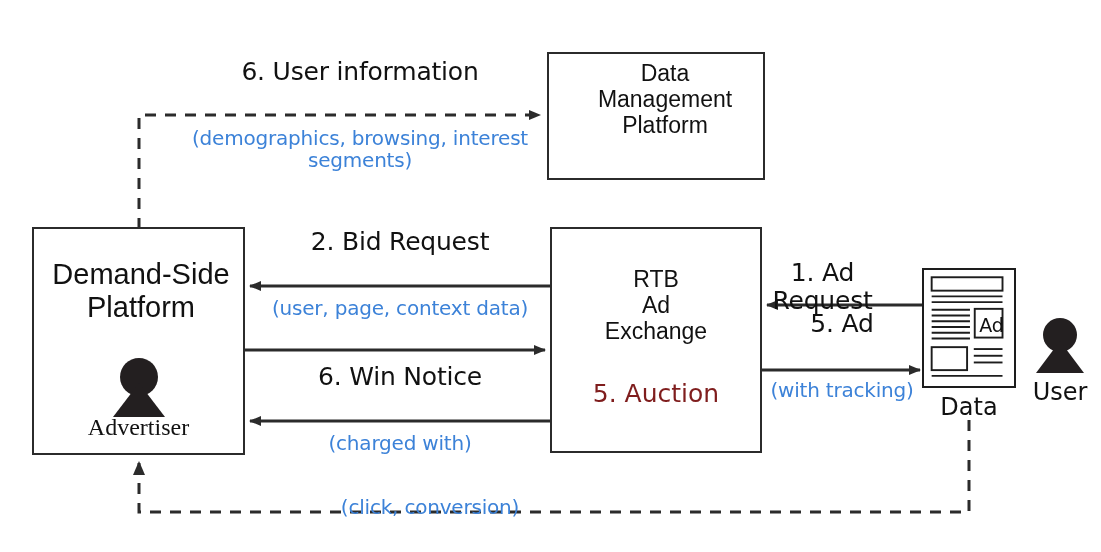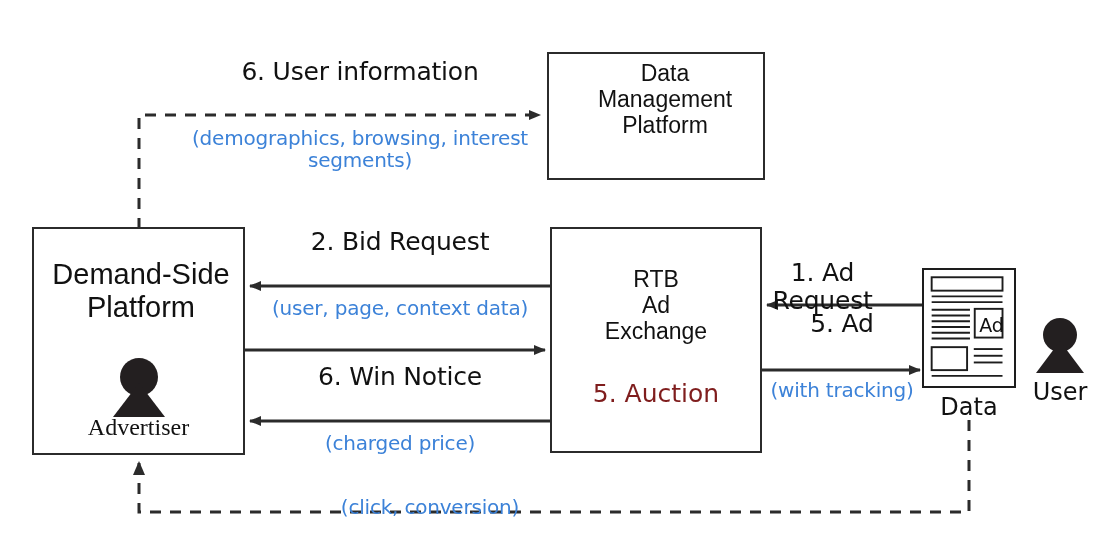--- a/index.html
+++ b/index.html
@@ -188,21 +188,21 @@
   </div>
 
   <div class="edge-label" style="left:250px; top:228px; width:300px;">
     <span class="main">2. Bid Request</span>
     <span class="sub">(user, page, context data)</span>
   </div>
 
 
   <div class="edge-label" style="left:250px; top:363px; width:300px;">
     <span class="main">6. Win Notice</span>
-    <span class="sub">(charged price)</span>
+    <span class="sub">(charged with)</span>
   </div>
 
   <div class="edge-label" style="left:740px; top:259px; width:165px;">
     <span class="main">1. Ad Request</span>
   </div>
 
   <div class="edge-label" style="left:762px; top:310px; width:160px;">
     <span class="main">5. Ad</span>
     <span class="sub">(with tracking)</span>
   </div>

